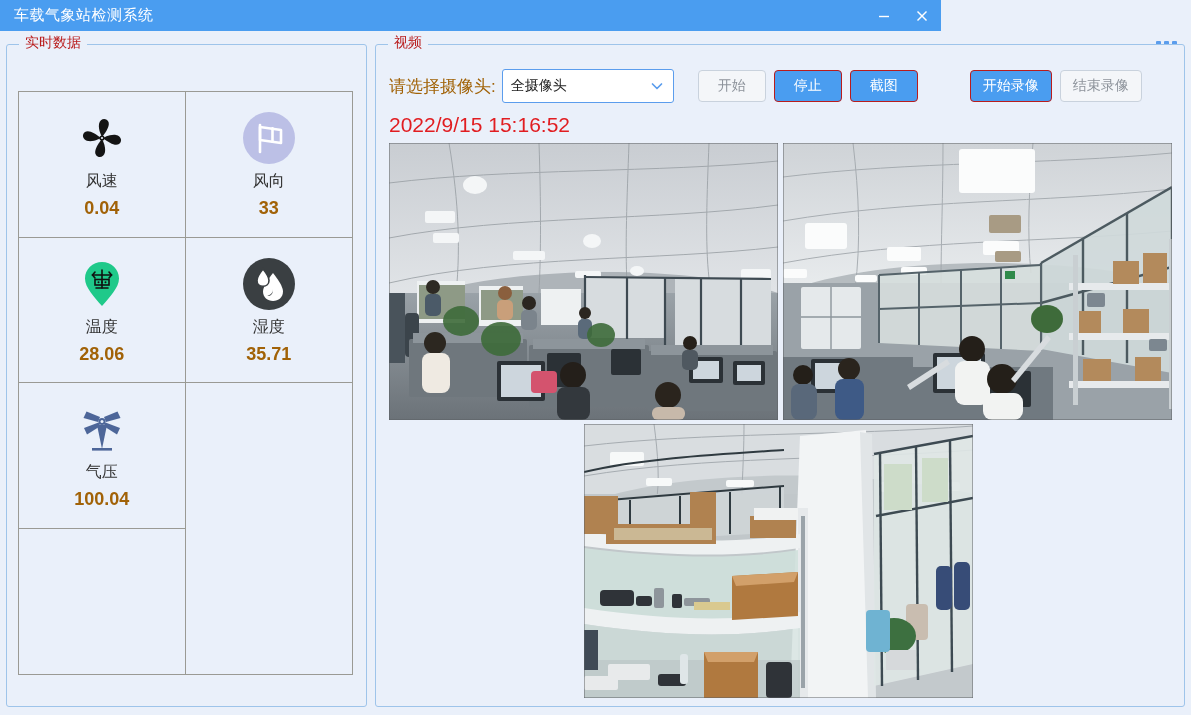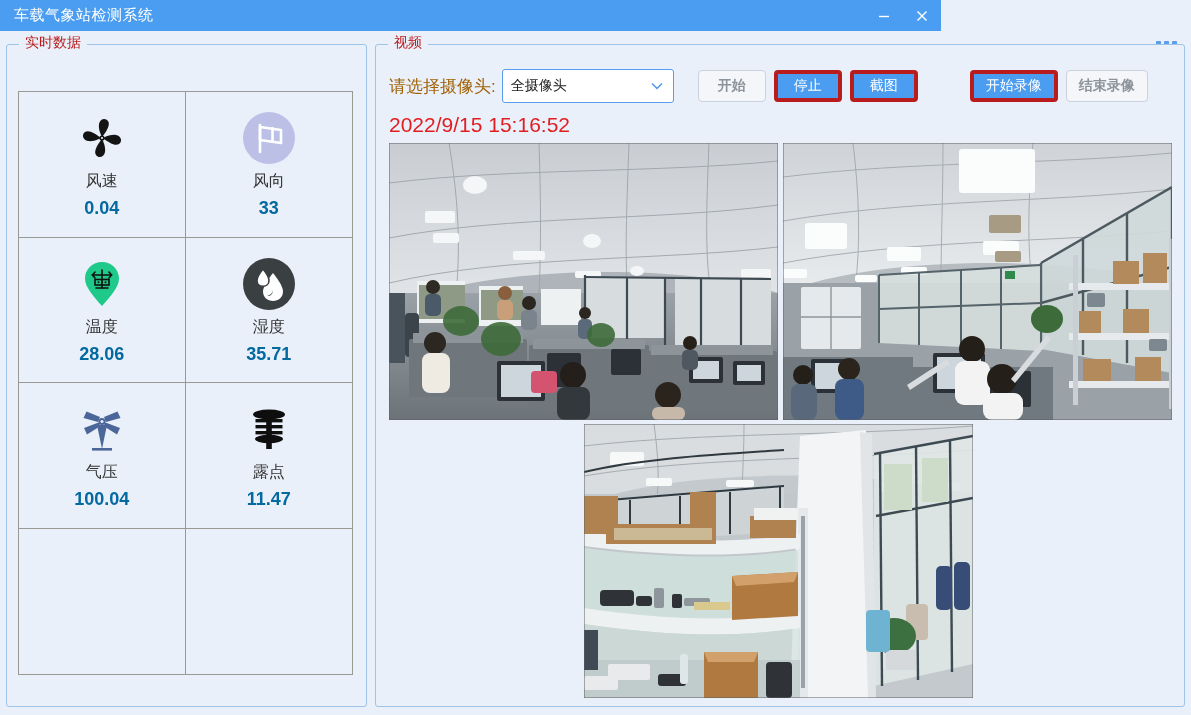--- a/index.html
+++ b/index.html
@@ -97,21 +97,21 @@
     box-sizing: border-box;
     display: flex; flex-direction: column;
     align-items: center; justify-content: center;
     gap: 2px;
     background: #eaf0fa;
   }
   .cell:nth-child(2n) { border-right: none; }
   .cell.r4 { border-bottom: none; }
   .cell .icon { height: 58px; display:flex; align-items:center; justify-content:center; }
   .cell .name { font-size: 16px; color: #333333; margin-top: 2px; }
-  .cell .value { font-size: 18px; font-weight: bold; color: #0369a1; margin-top: 4px; }
+  .cell .value { font-size: 18px; font-weight: bold; color: #a16207; margin-top: 4px; }
 
   
   .ctrl-row {
     position: absolute; left: 13px; top: 25px;
     height: 32px;
     display: flex; align-items: center;
   }
   .ctrl-row .cam-label {
     font-size: 17px; color: #a16207; white-space: nowrap;
     margin-right: 6px;
@@ -135,28 +135,27 @@
     border-radius: 4px;
     font-size: 14px;
     display: flex; align-items: center; justify-content: center;
     padding: 0 12px;
     box-sizing: border-box;
     white-space: nowrap;
     user-select: none;
   }
   .btn.primary {
     background: #4a9df0;
-    border: 4px solid #b91c1c;
+    border: 1px solid #b91c1c;
     color: #ffffff;
   }
   .btn.muted {
     background: #f4f6f9;
     border: 1px solid #c9d2dd;
     color: #8d939b;
-    font-weight: bold;
   }
 
   
   .vid-time {
     position: absolute; left: 13px; top: 68px;
     font-size: 21px;
     color: #e11d21;
     white-space: nowrap;
   }
 
@@ -289,36 +288,20 @@
             </g>
             <circle cx="28" cy="20.5" r="3.6" fill="#4d6699"></circle>
             <circle cx="28" cy="20.5" r="1.5" fill="#eaf0fa"></circle>
             <rect x="18" y="47" width="20" height="2.6" fill="#4d6699"></rect>
           </svg>
         </div>
         <div class="name">气压</div>
         <div class="value">100.04</div>
       </div>
 
-      <div class="cell">
-        <div class="icon">
-          <svg width="56" height="56" viewBox="0 0 56 56">
-            <g fill="#0e0e0e">
-              <ellipse cx="28" cy="13.5" rx="16" ry="5"></ellipse>
-              <rect x="14.5" y="18" width="27" height="3.4"></rect>
-              <rect x="14.5" y="24" width="27" height="3.4"></rect>
-              <rect x="14.5" y="30" width="27" height="3.4"></rect>
-              <ellipse cx="28" cy="38" rx="14" ry="4.2"></ellipse>
-              <rect x="25.2" y="10" width="5.6" height="38"></rect>
-            </g>
-          </svg>
-        </div>
-        <div class="name">露点</div>
-        <div class="value">11.47</div>
-      </div>
 
       <div class="cell r4">
         <div class="name"></div>
         <div class="value"></div>
       </div>
 
       <div class="cell r4">
         <div class="name"></div>
         <div class="value"></div>
       </div>

